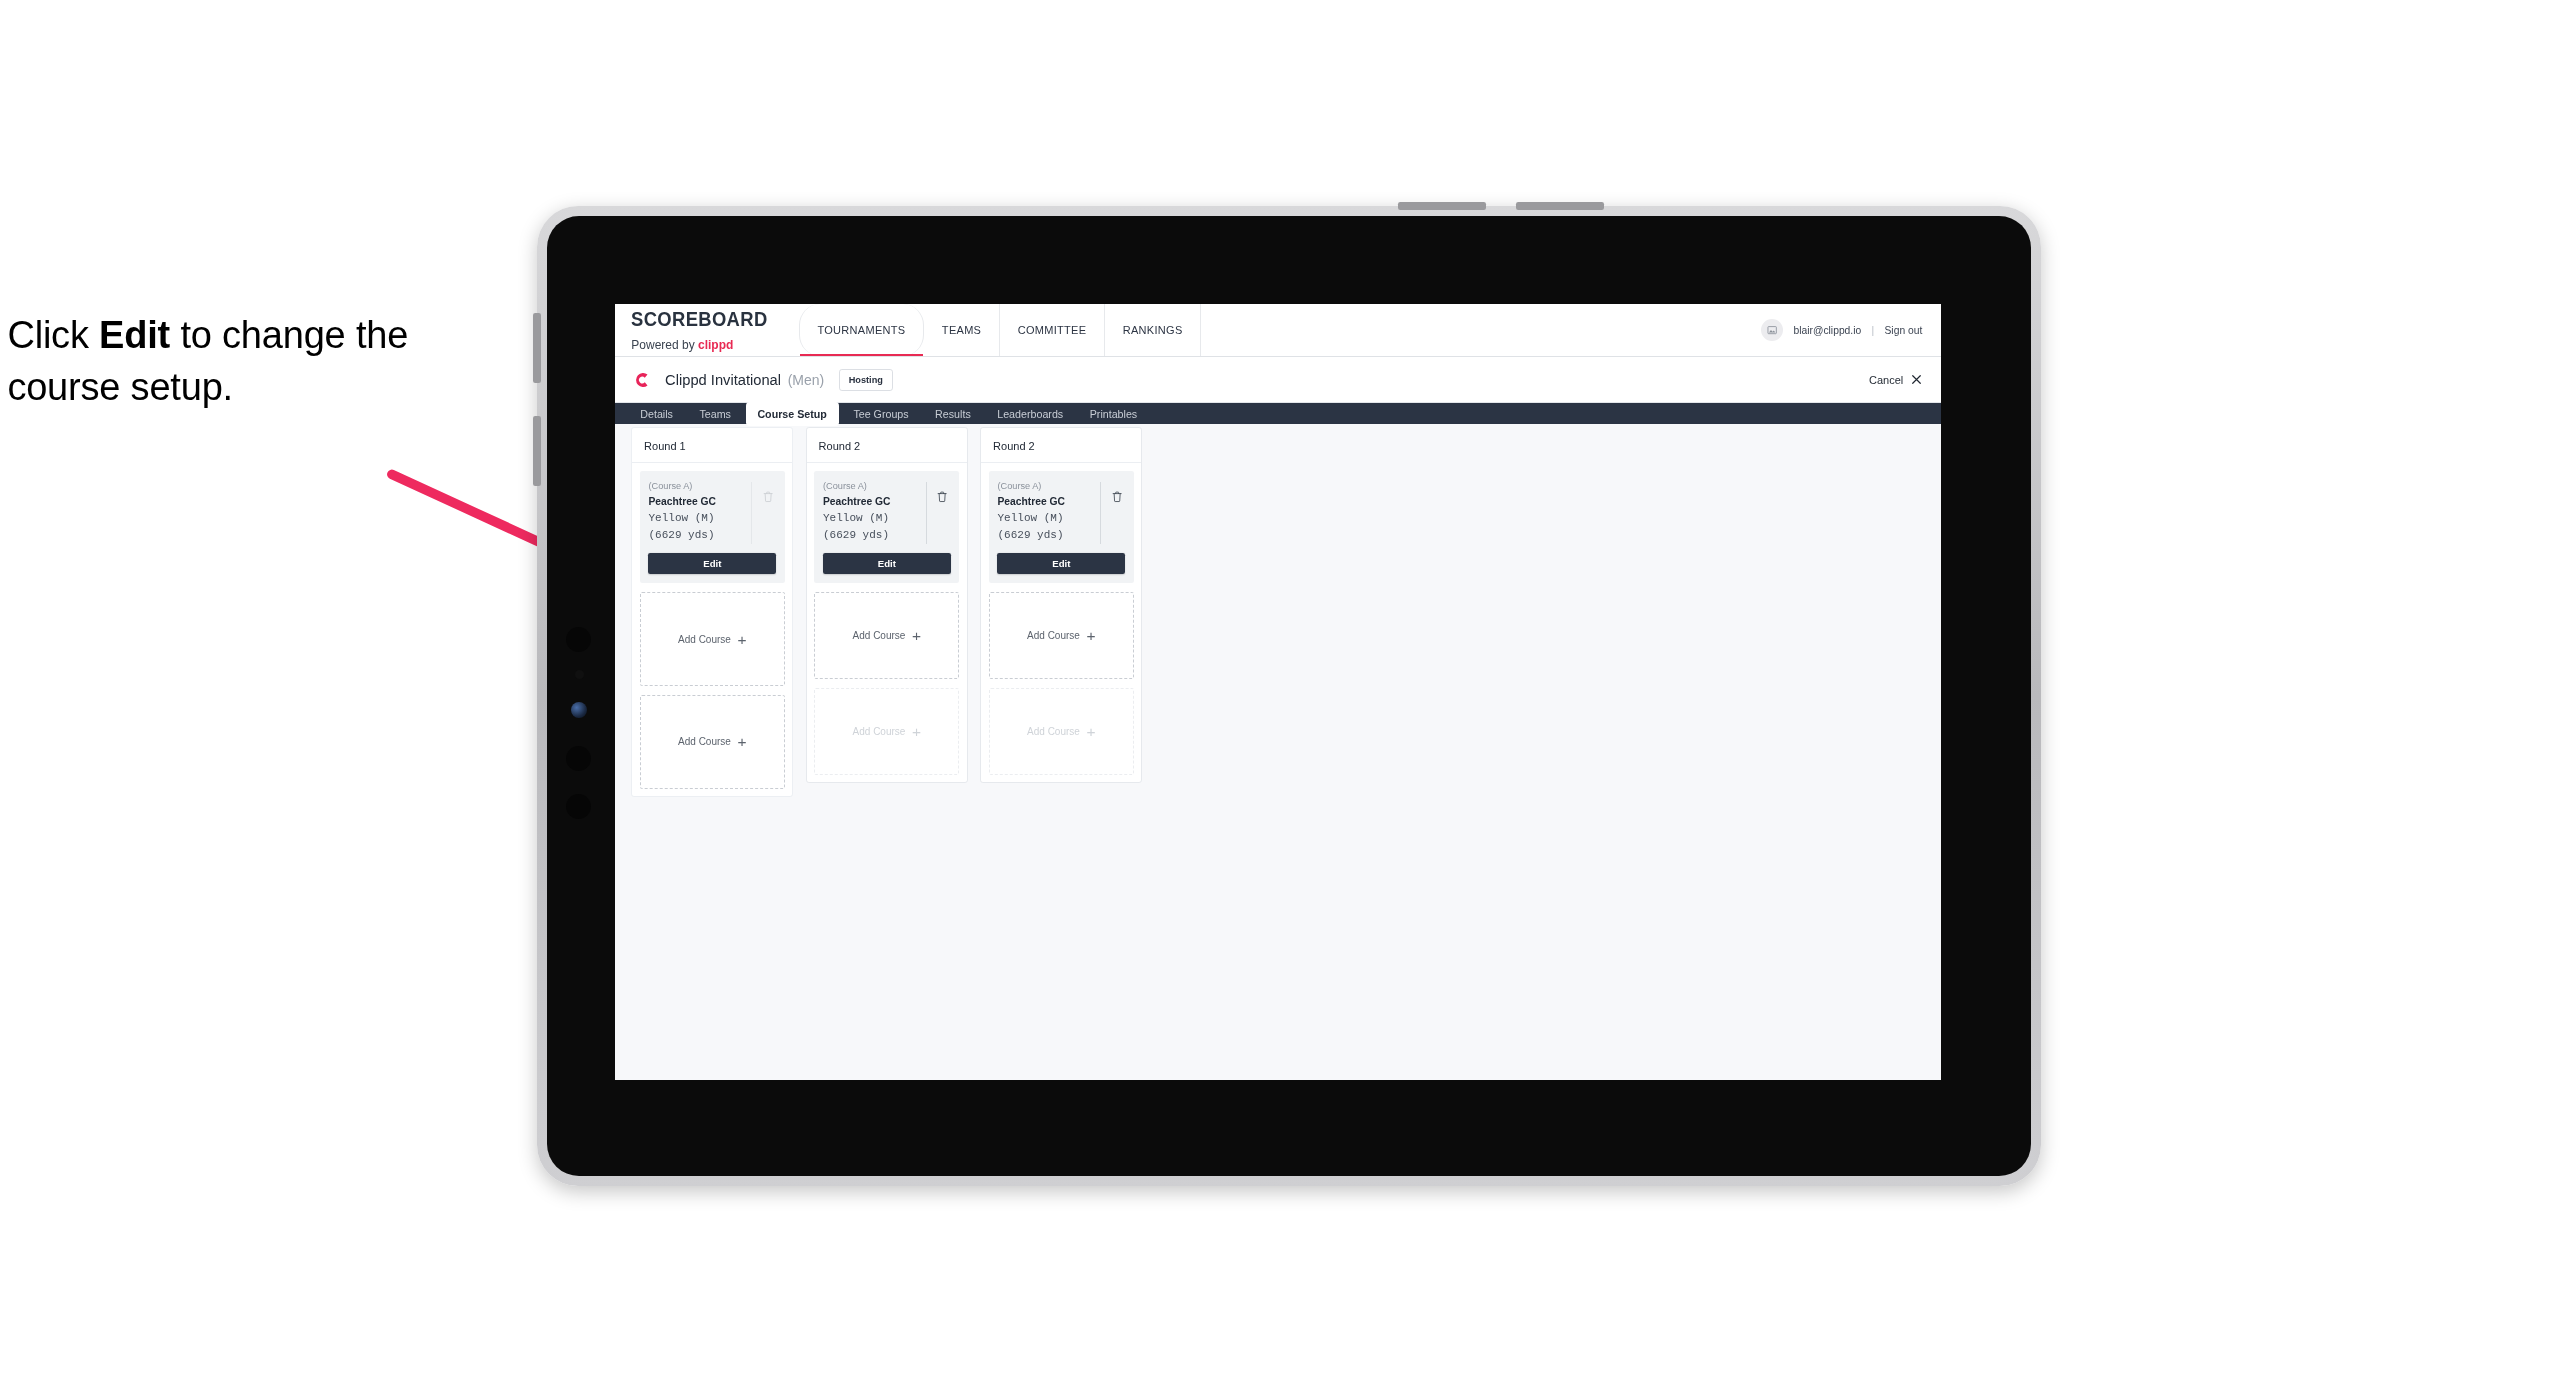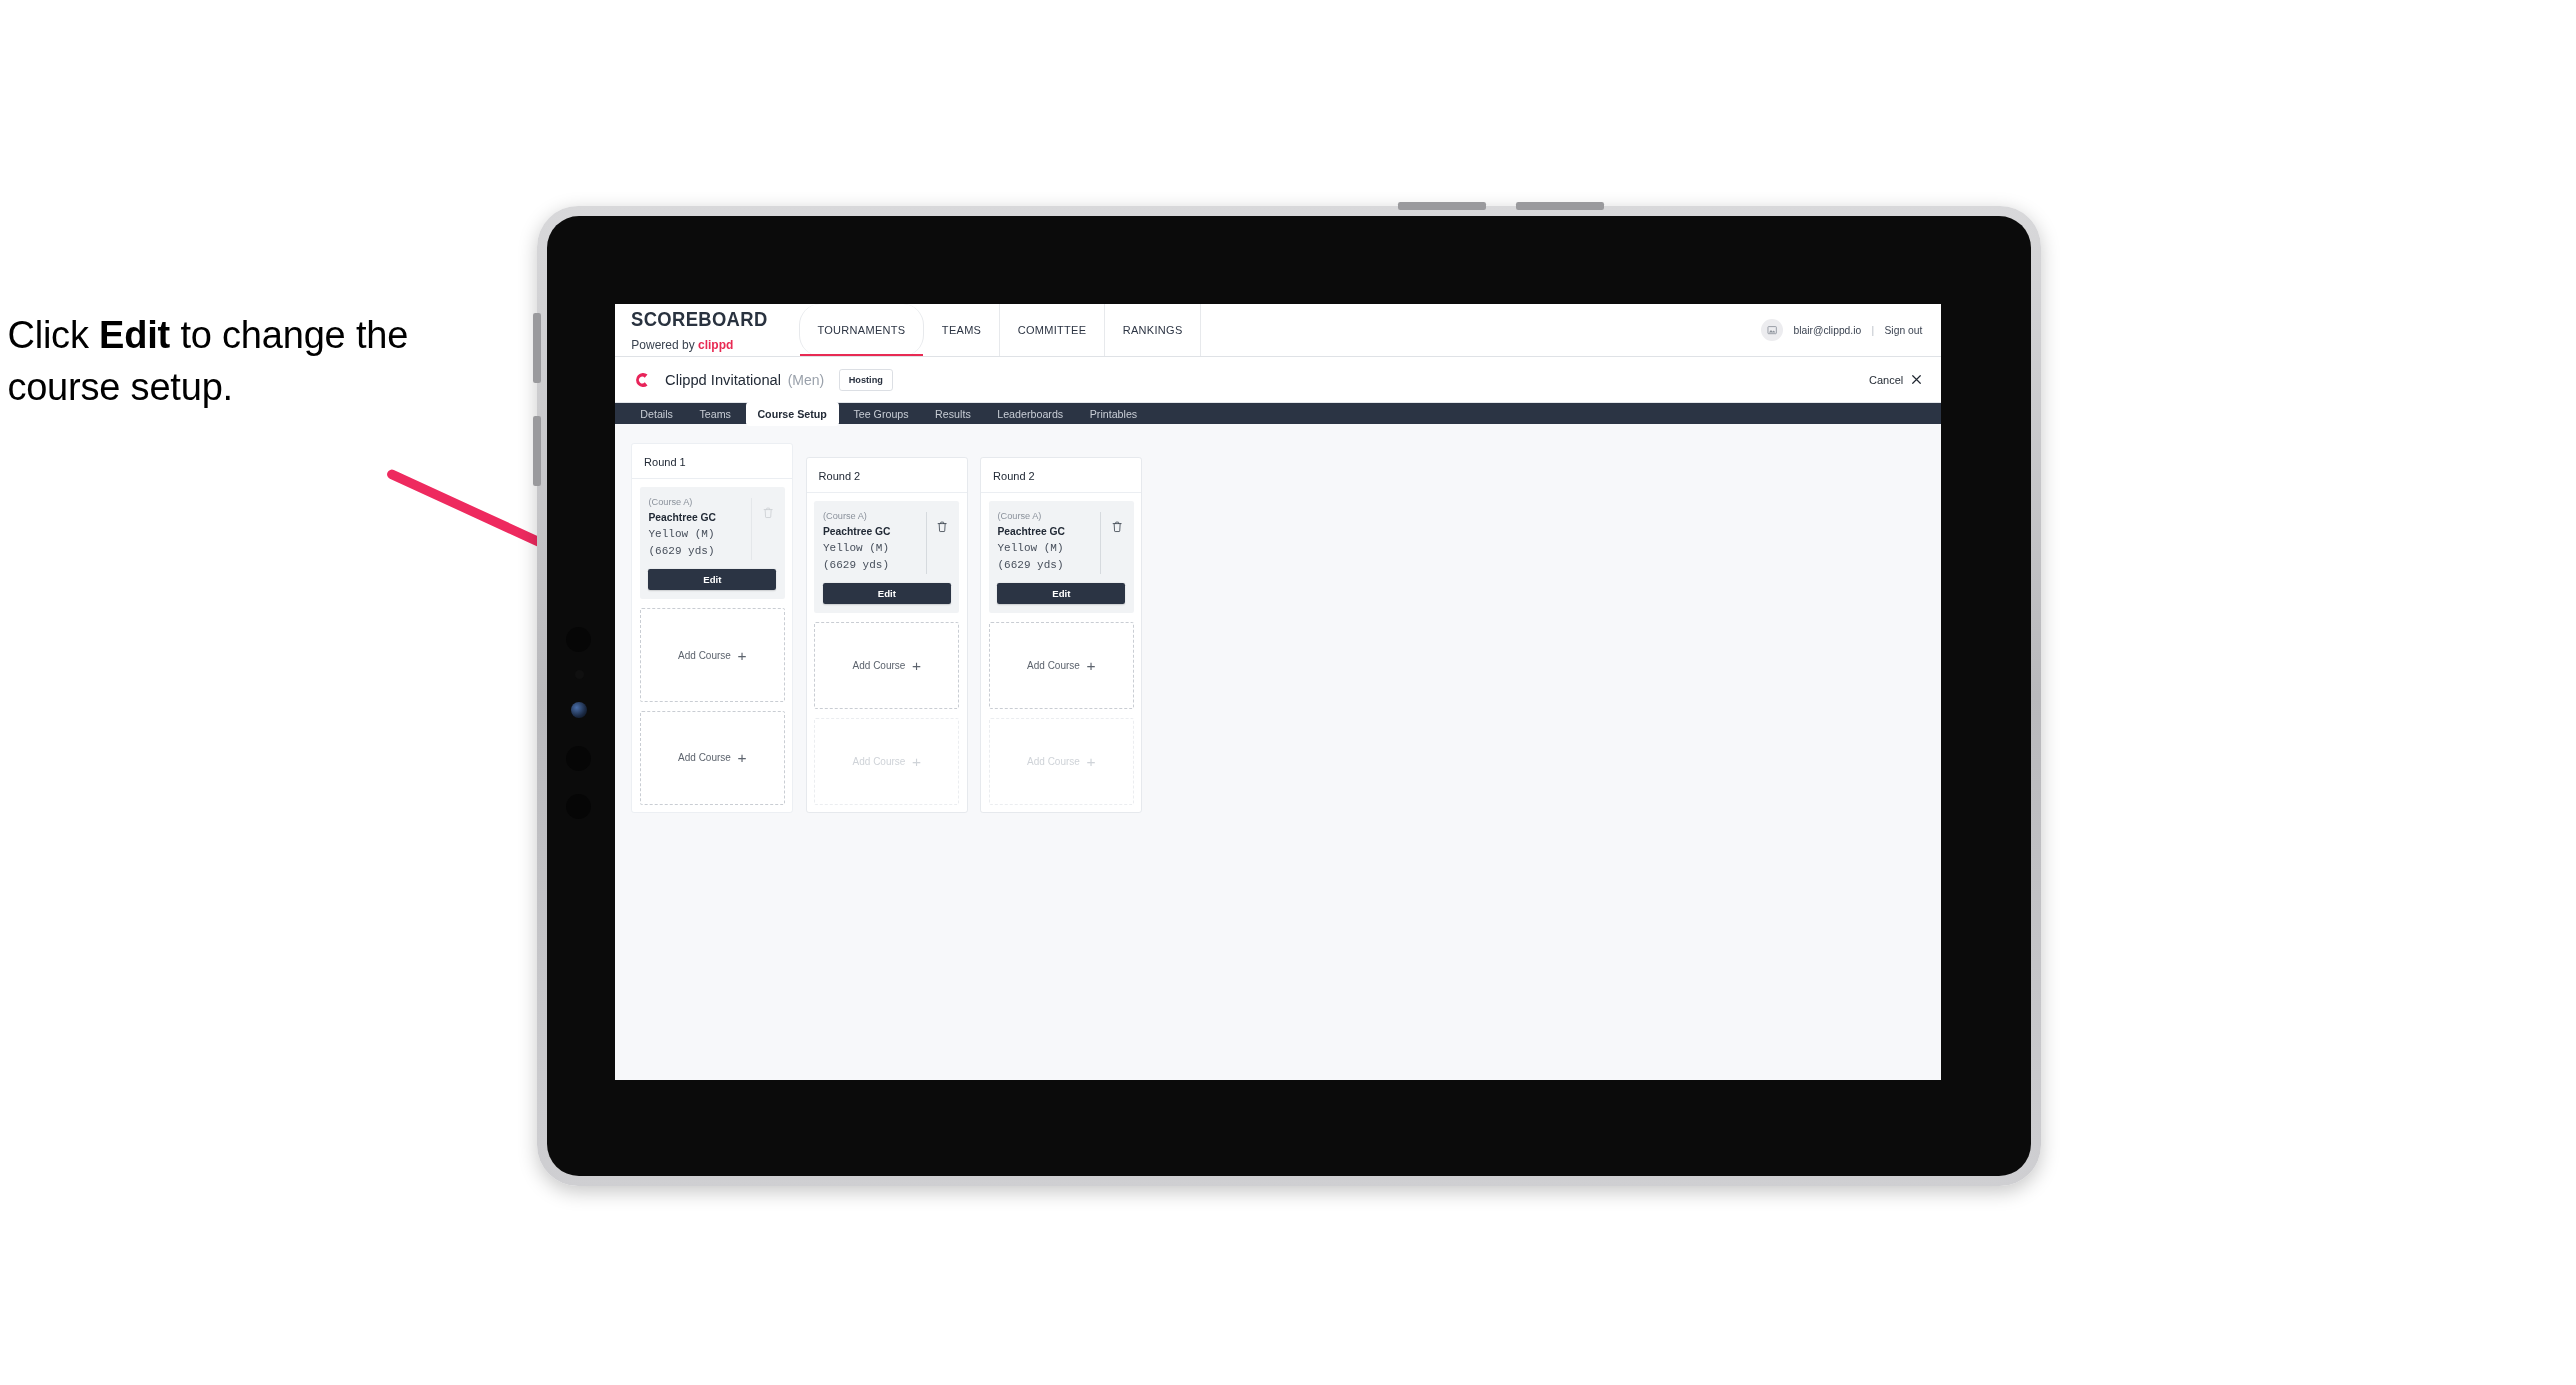--- a/index.html
+++ b/index.html
@@ -226,24 +226,24 @@
     white-space: nowrap;
   }
   .tab.active {
     background: #ffffff;
     color: #232b37;
     font-weight: 600;
   }
 
   
   .rounds {
-    padding: 19px 16px;
+    padding: 3px 16px;
     display: flex;
     gap: 12.5px;
-    align-items: flex-end;
+    align-items: flex-start;
   }
   .round-col {
     width: 162px;
     flex: none;
     background: #ffffff;
     border: 0.7px solid #e6e9ed;
     border-radius: 2.9px;
     padding-bottom: 7.4px;
   }
   .round-col.plain { border-color: #eceff3; }

